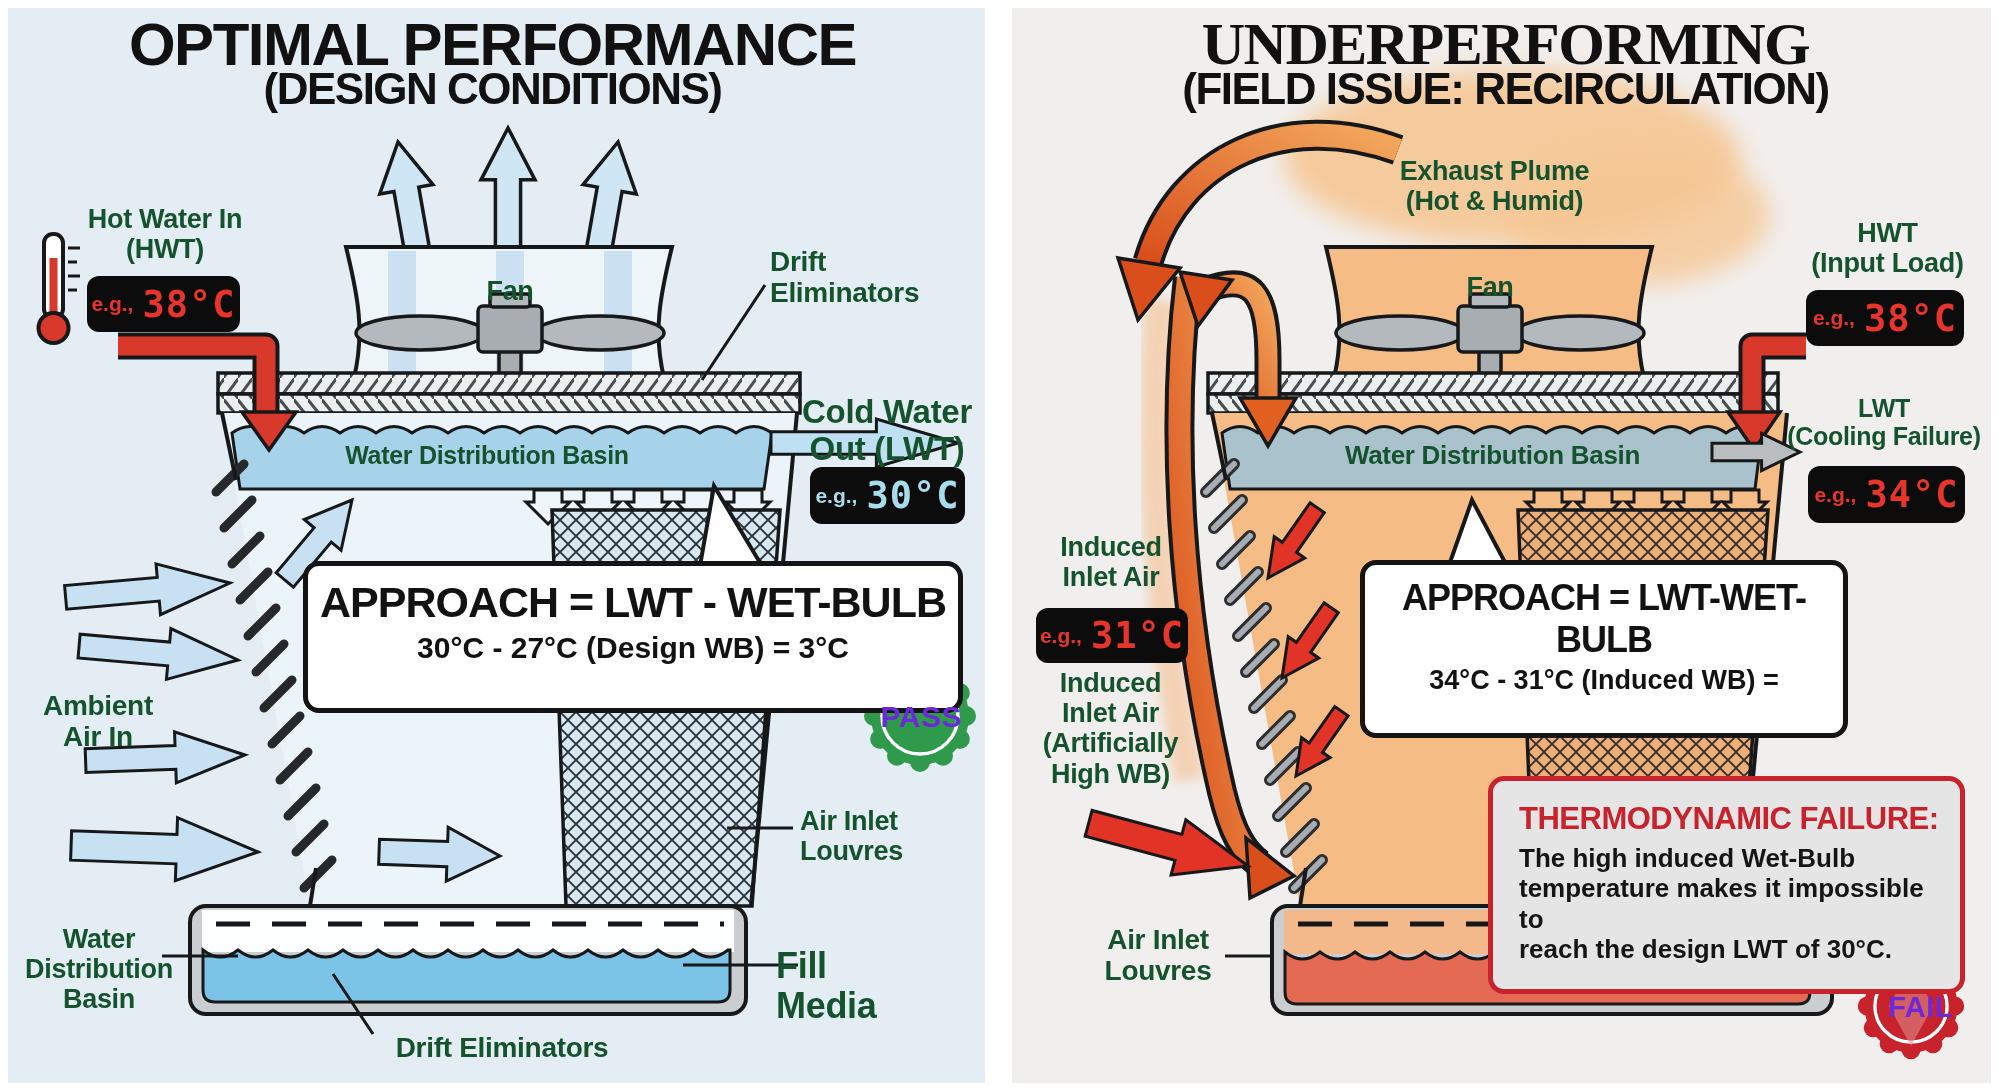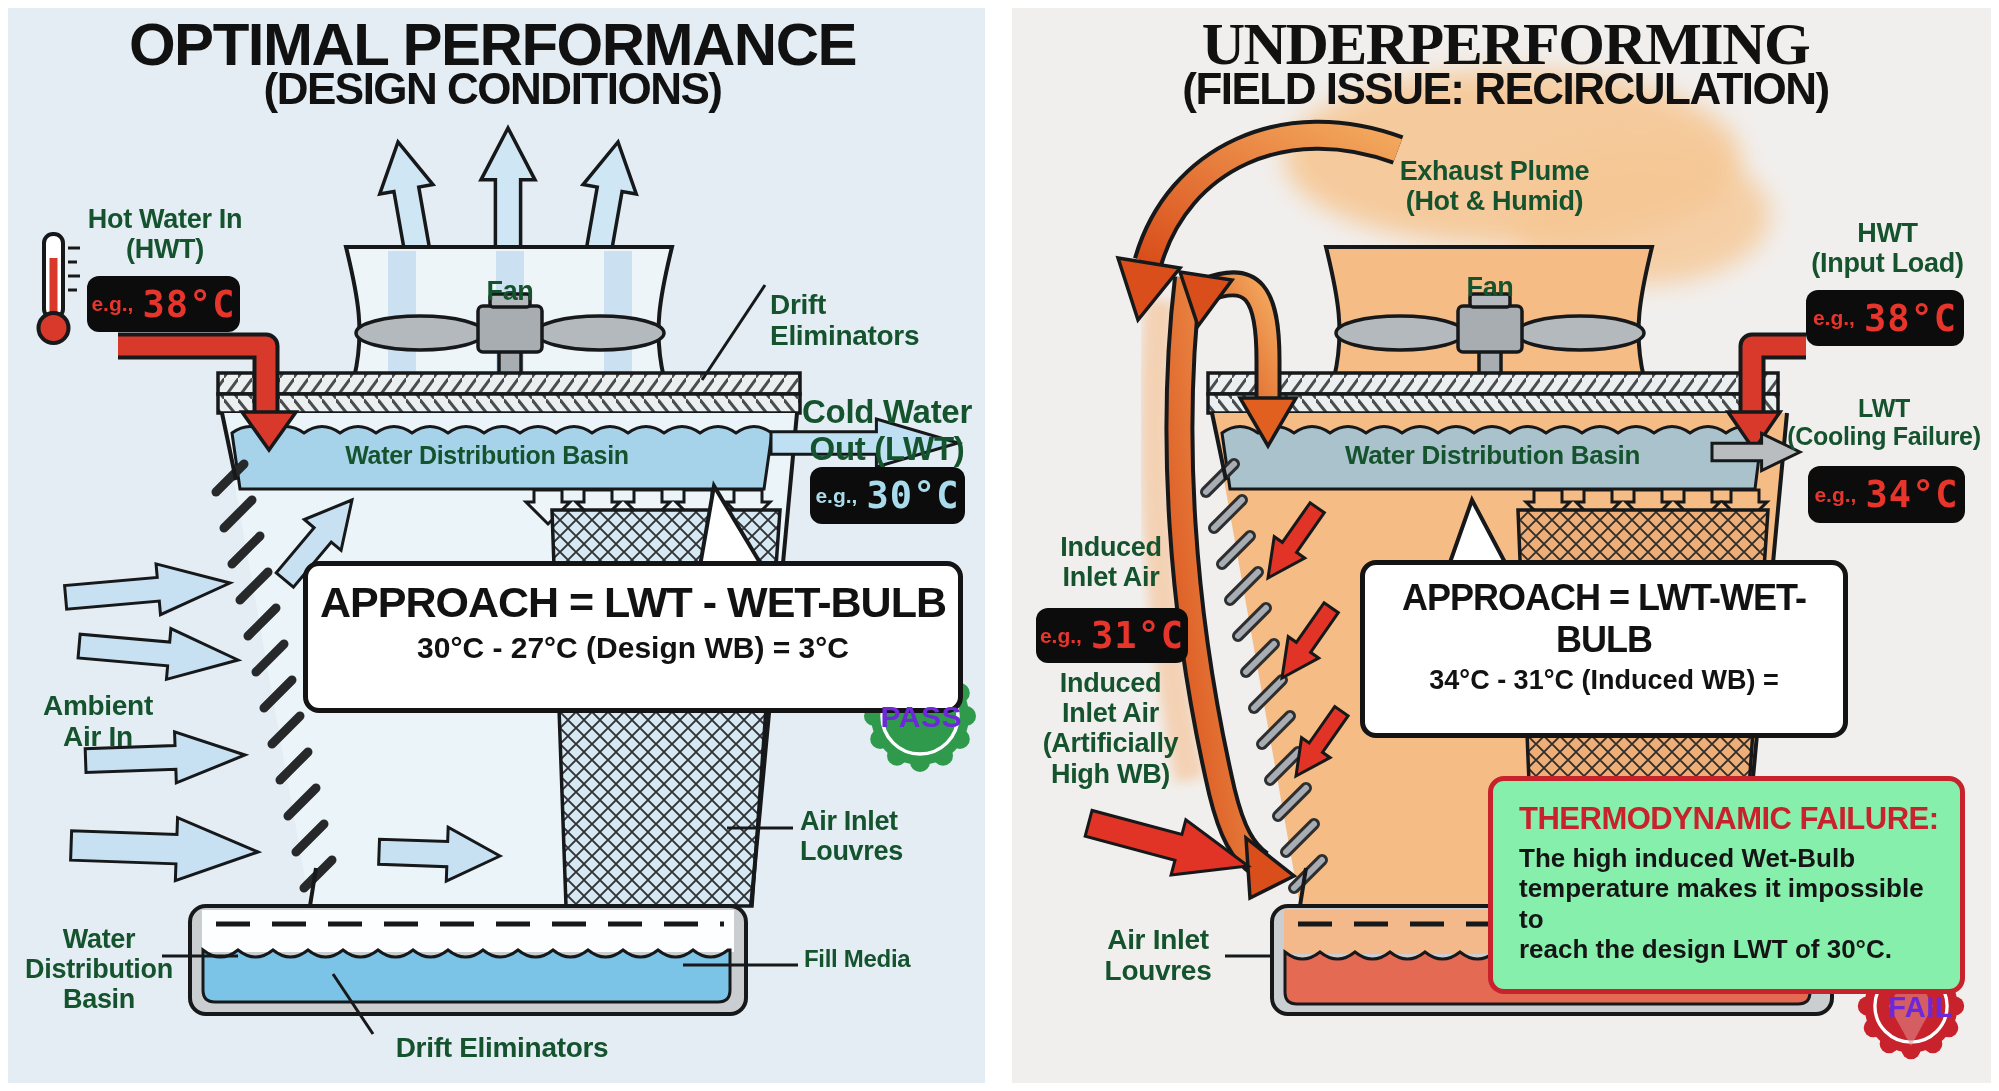--- a/index.html
+++ b/index.html
@@ -21,21 +21,21 @@
   .callout{position:absolute;background:#ffffff;border:5px solid #141414;border-radius:16px;
            text-align:center;box-sizing:border-box;}
   .callout .f1{font-weight:800;letter-spacing:-1px;margin-top:12px;}
   .callout .f2{font-weight:600;margin-top:4px;line-height:1.15;}
   #callout-left{left:303px;top:561px;width:660px;height:152px;}
   #callout-left .f1{font-size:43px;}
   #callout-left .f2{font-size:30px;text-align:center;}
   #callout-right{left:1360px;top:560px;width:488px;height:178px;}
   #callout-right .f1{font-size:36px;}
   #callout-right .f2{font-size:27px;}
-  #thermo-box{position:absolute;left:1488px;top:776px;width:477px;height:218px;background:#86efac;
+  #thermo-box{position:absolute;left:1488px;top:776px;width:477px;height:218px;background:#e5e5e5;
               border:5px solid var(--fail-red,#c8232c);border-radius:16px;box-sizing:border-box;}
   #thermo-box .tt{color:var(--fail-red,#c8232c);font-weight:800;font-size:31px;letter-spacing:-0.5px;
                   margin:20px 0 6px 26px;}
   #thermo-box .tb{color:#151515;font-weight:600;font-size:26px;line-height:1.17;margin:0 20px 0 26px;
                   white-space:pre-line;}
   .badge-txt{position:absolute;color:#6d28d9;font-weight:800;text-align:right;letter-spacing:0.5px;}
 </style>
 </head>
 <body>
 
@@ -325,30 +325,30 @@
 </svg>
 
 <div class="title t1" style="left:40px;top:10px;width:905px;">OPTIMAL PERFORMANCE</div>
 <div class="title t2" style="left:40px;width:905px;">(DESIGN CONDITIONS)</div>
 <div class="title t1" style="left:1052px;top:10px;width:907px;font-family:Liberation Serif, serif;">UNDERPERFORMING</div>
 <div class="title t2" style="left:1052px;width:907px;">(FIELD ISSUE: RECIRCULATION)</div>
 
 <div class="lbl center" style="left:70px;top:204px;width:190px;font-size:27px;">Hot Water In
 (HWT)</div>
 <div class="lbl center" style="left:460px;top:276px;width:100px;font-size:27px;">Fan</div>
-<div class="lbl" style="left:770px;top:246px;width:170px;font-size:28px;margin-top:43px;">Drift
+<div class="lbl" style="left:770px;top:246px;width:170px;font-size:28px;">Drift
 Eliminators</div>
 <div class="lbl center" style="left:322px;top:441px;width:330px;font-size:25px;">Water Distribution Basin</div>
 <div class="lbl center" style="left:798px;top:394px;width:178px;font-size:33px;">Cold Water
 Out (LWT)</div>
 <div class="lbl center" style="left:18px;top:690px;width:160px;font-size:28px;">Ambient
 Air In</div>
 <div class="lbl" style="left:800px;top:806px;width:140px;font-size:27px;">Air Inlet
 Louvres</div>
-<div class="lbl" style="left:804px;top:946px;width:150px;font-size:24px;">Fill Media</div>
+<div class="lbl" style="left:776px;top:946px;width:150px;font-size:36px;">Fill Media</div>
 <div class="lbl center" style="left:24px;top:924px;width:150px;font-size:27px;">Water
 Distribution
 Basin</div>
 <div class="lbl center" style="left:372px;top:1032px;width:260px;font-size:28px;">Drift Eliminators</div>
 
 <div class="disp red-digits" style="left:87px;top:276px;width:153px;height:56px;">
   <span class="eg">e.g.,</span>
   <span class="val">38°C</span>
 </div>
 <div class="disp blue-digits" style="left:810px;top:467px;width:155px;height:57px;">

